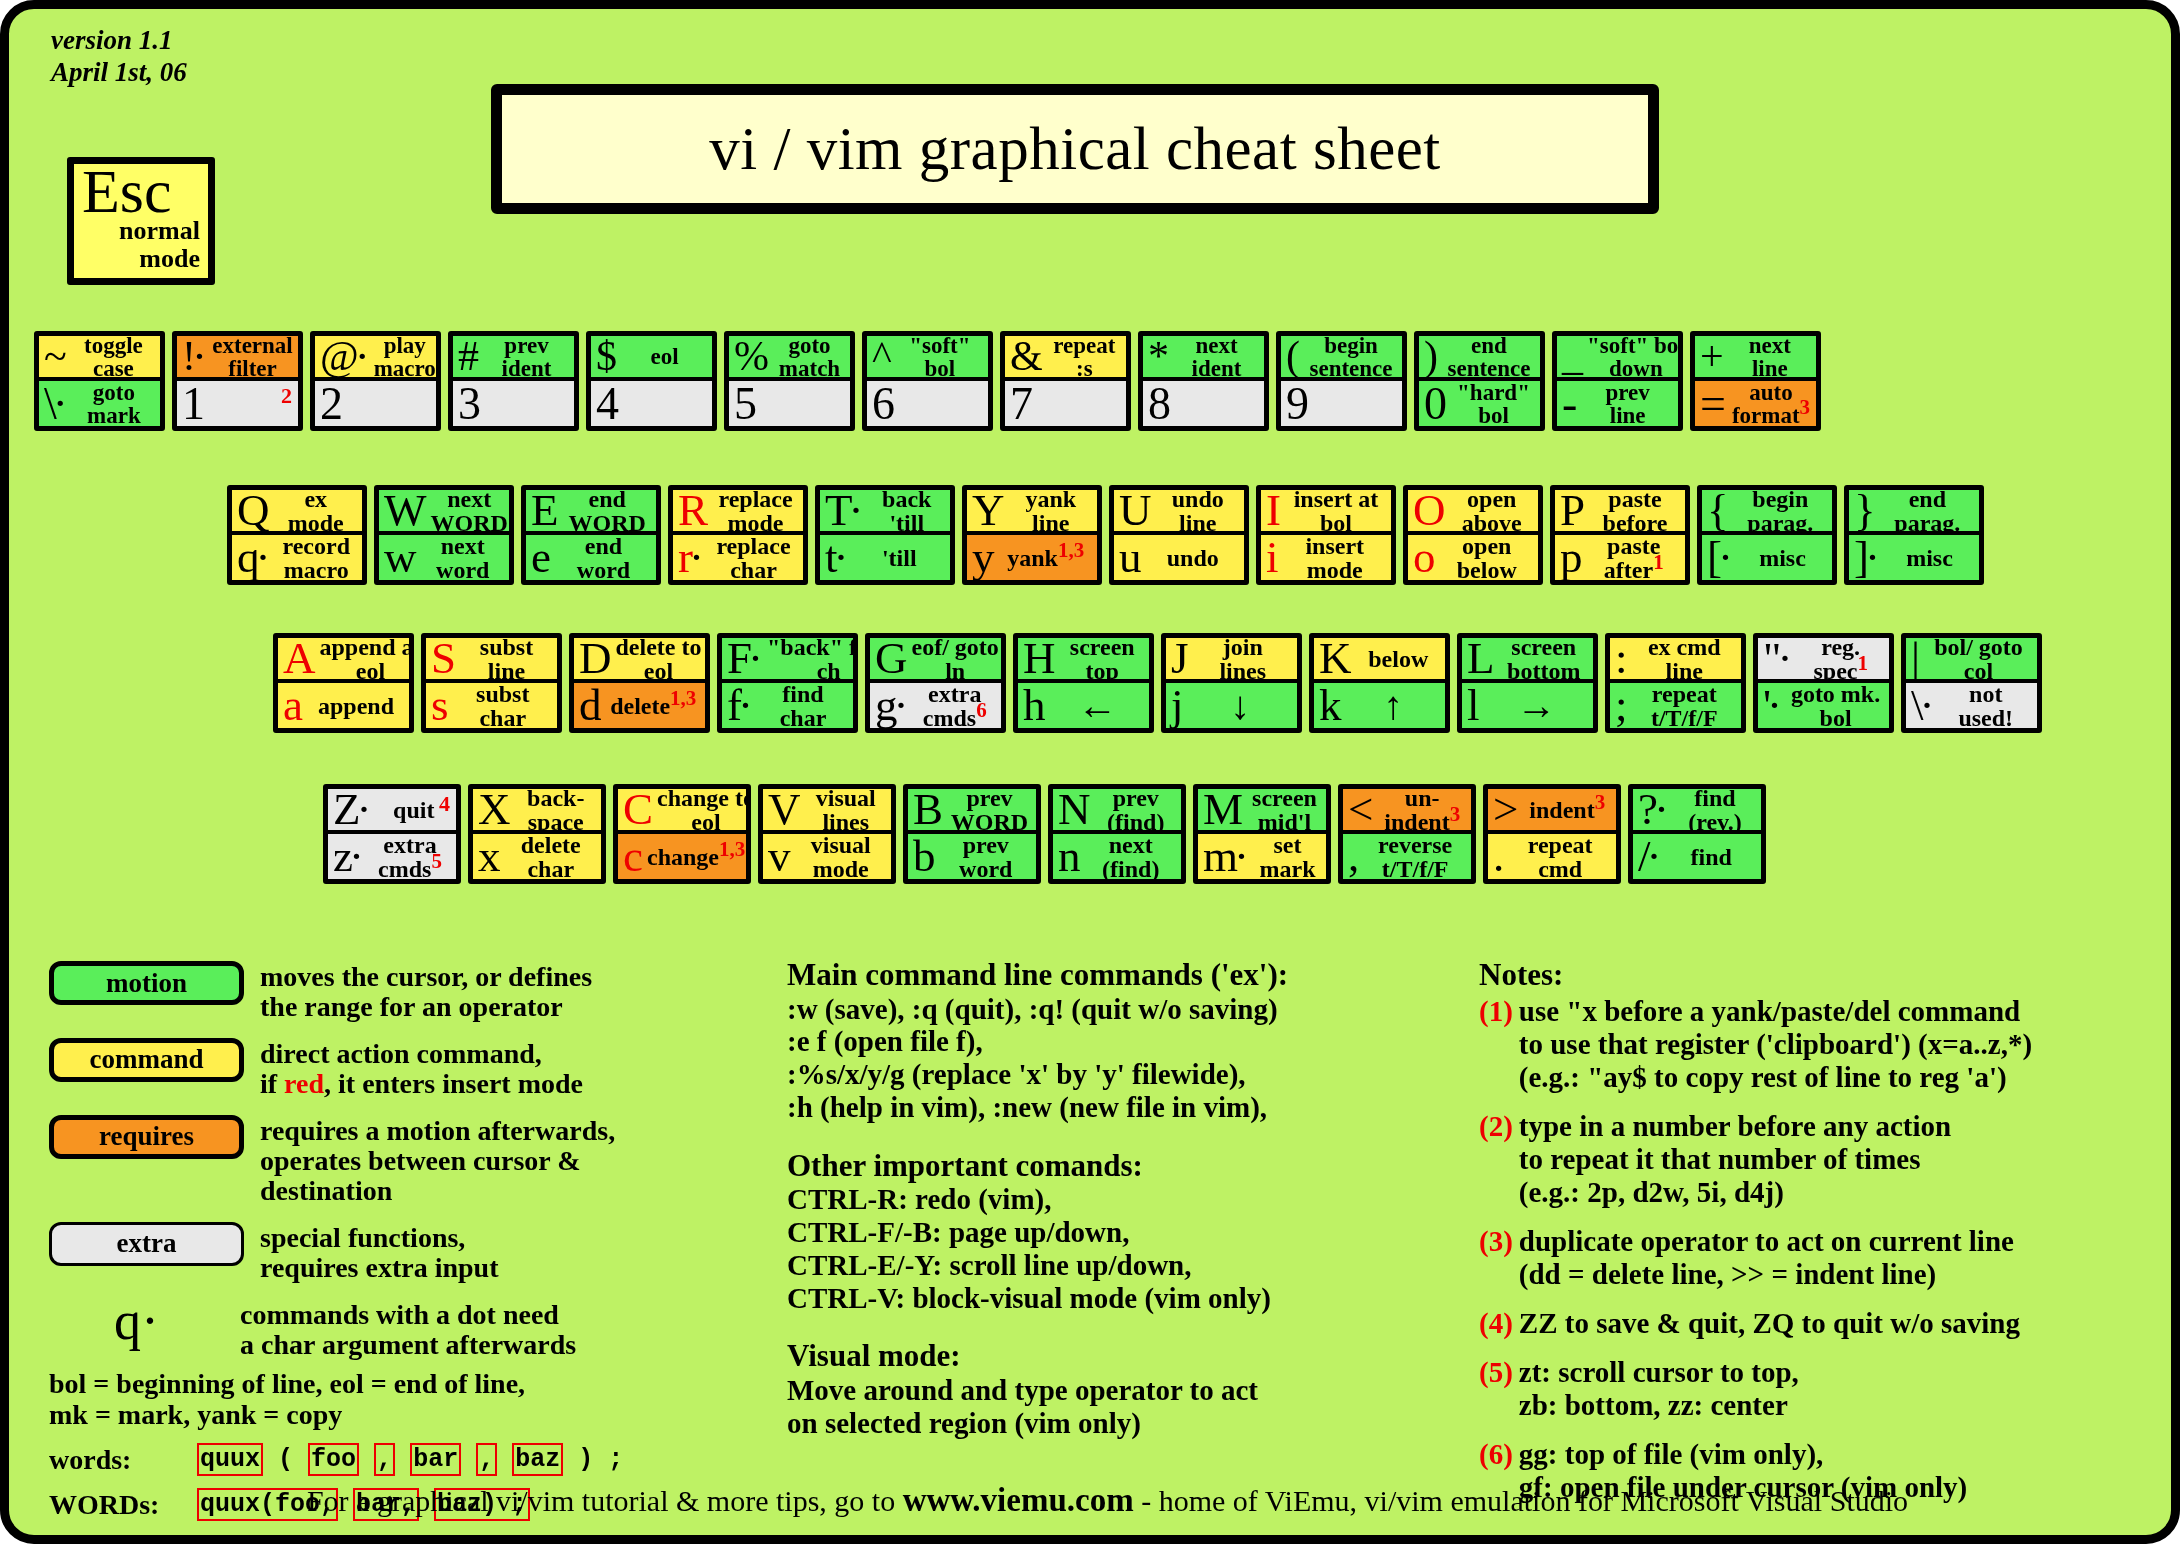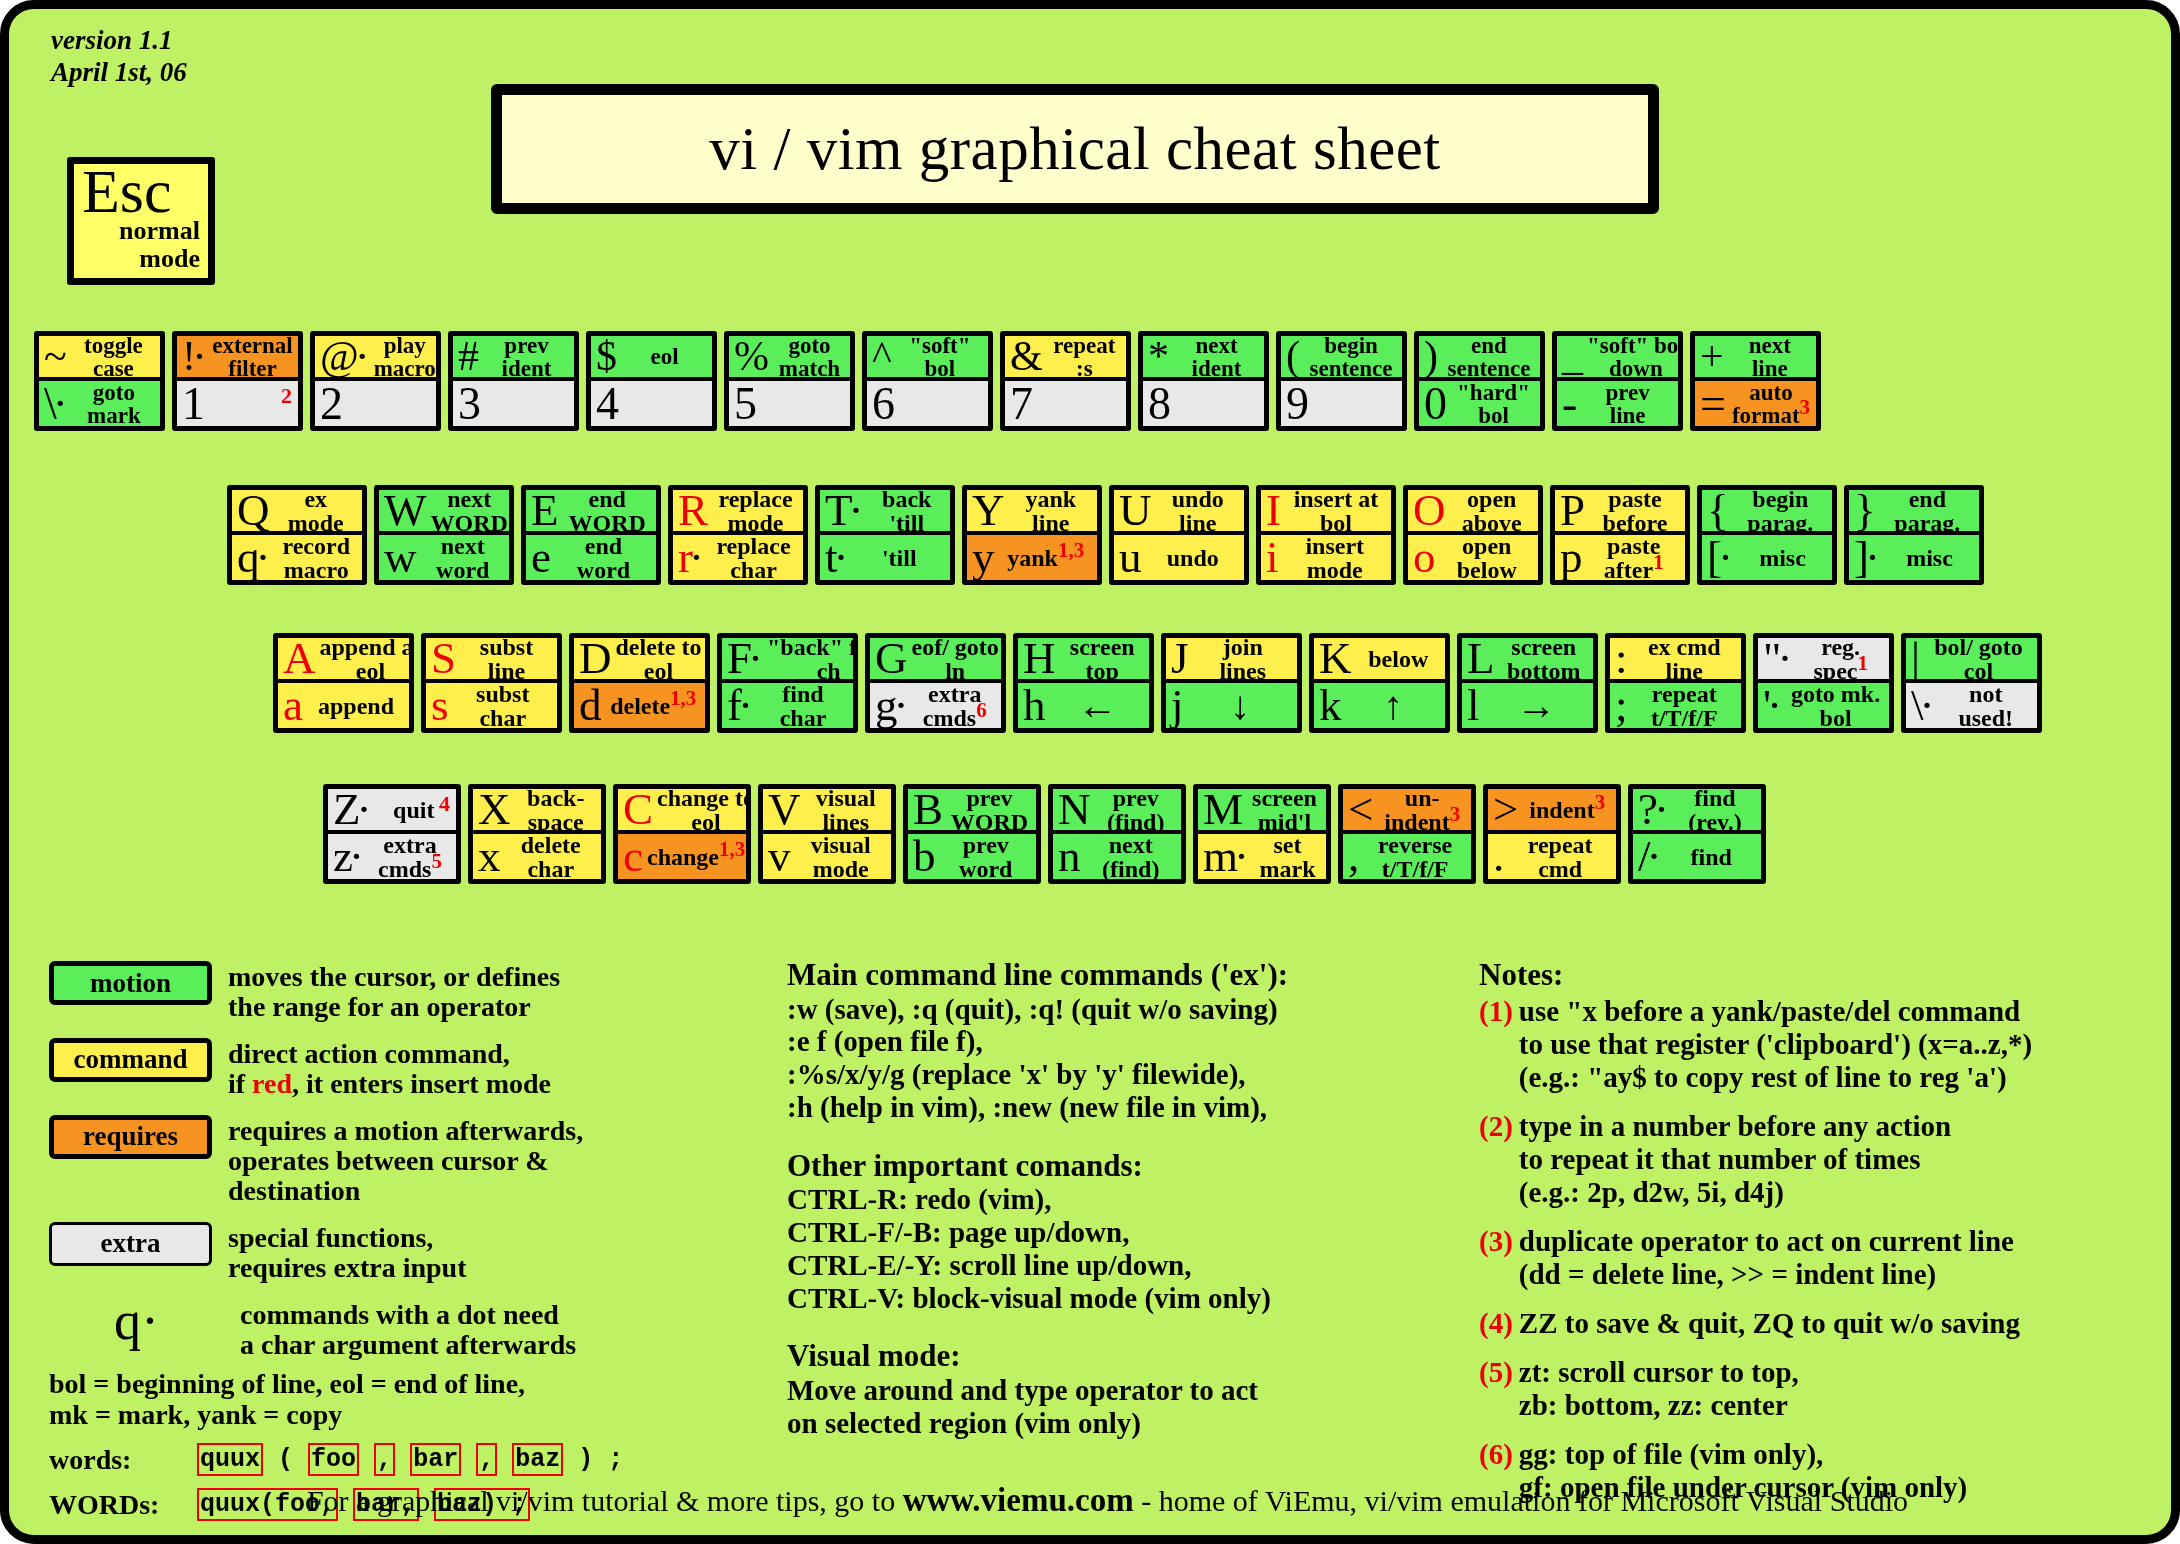--- a/index.html
+++ b/index.html
@@ -122,25 +122,25 @@
   #row-num .klab { font-size:23px; }
 
   #row-q .key { width:140px; height:100px; }
   #row-a .key { width:141px; height:100px; }
   #row-z .key { width:138px; height:100px; }
 
   
   #legend { position:absolute; left:40px; top:952px; width:690px; }
   .lg-row { display:flex; align-items:flex-start; margin-bottom:16px; }
   .lg-swatch {
-    flex:0 0 auto; width:163px; height:44px;
+    flex:0 0 auto; width:195px; height:44px;
     border:5px solid #000; box-sizing:border-box;
     display:flex; align-items:center; justify-content:center;
     font-size:27px; font-weight:bold; color:#000;
-    border-radius:6px; margin-right:16px;
+    border-radius:12px; margin-right:16px;
   }
   .lg-swatch.thin { border-width:3px; }
   .lg-text { font-size:28px; font-weight:bold; line-height:1.07; color:#000; padding-top:1px; }
   .lg-text .red { color:#ee0000; }
   #lg-dot-row { display:flex; align-items:flex-start; margin-top:2px; margin-bottom:10px; }
   #lg-dot-glyph {
     flex:0 0 auto; width:175px; text-align:center;
     font-size:54px; line-height:0.85; margin-right:16px; color:#000;
   }
   #lg-defs { font-size:28px; font-weight:bold; line-height:1.1; color:#000; margin-top:8px; }

